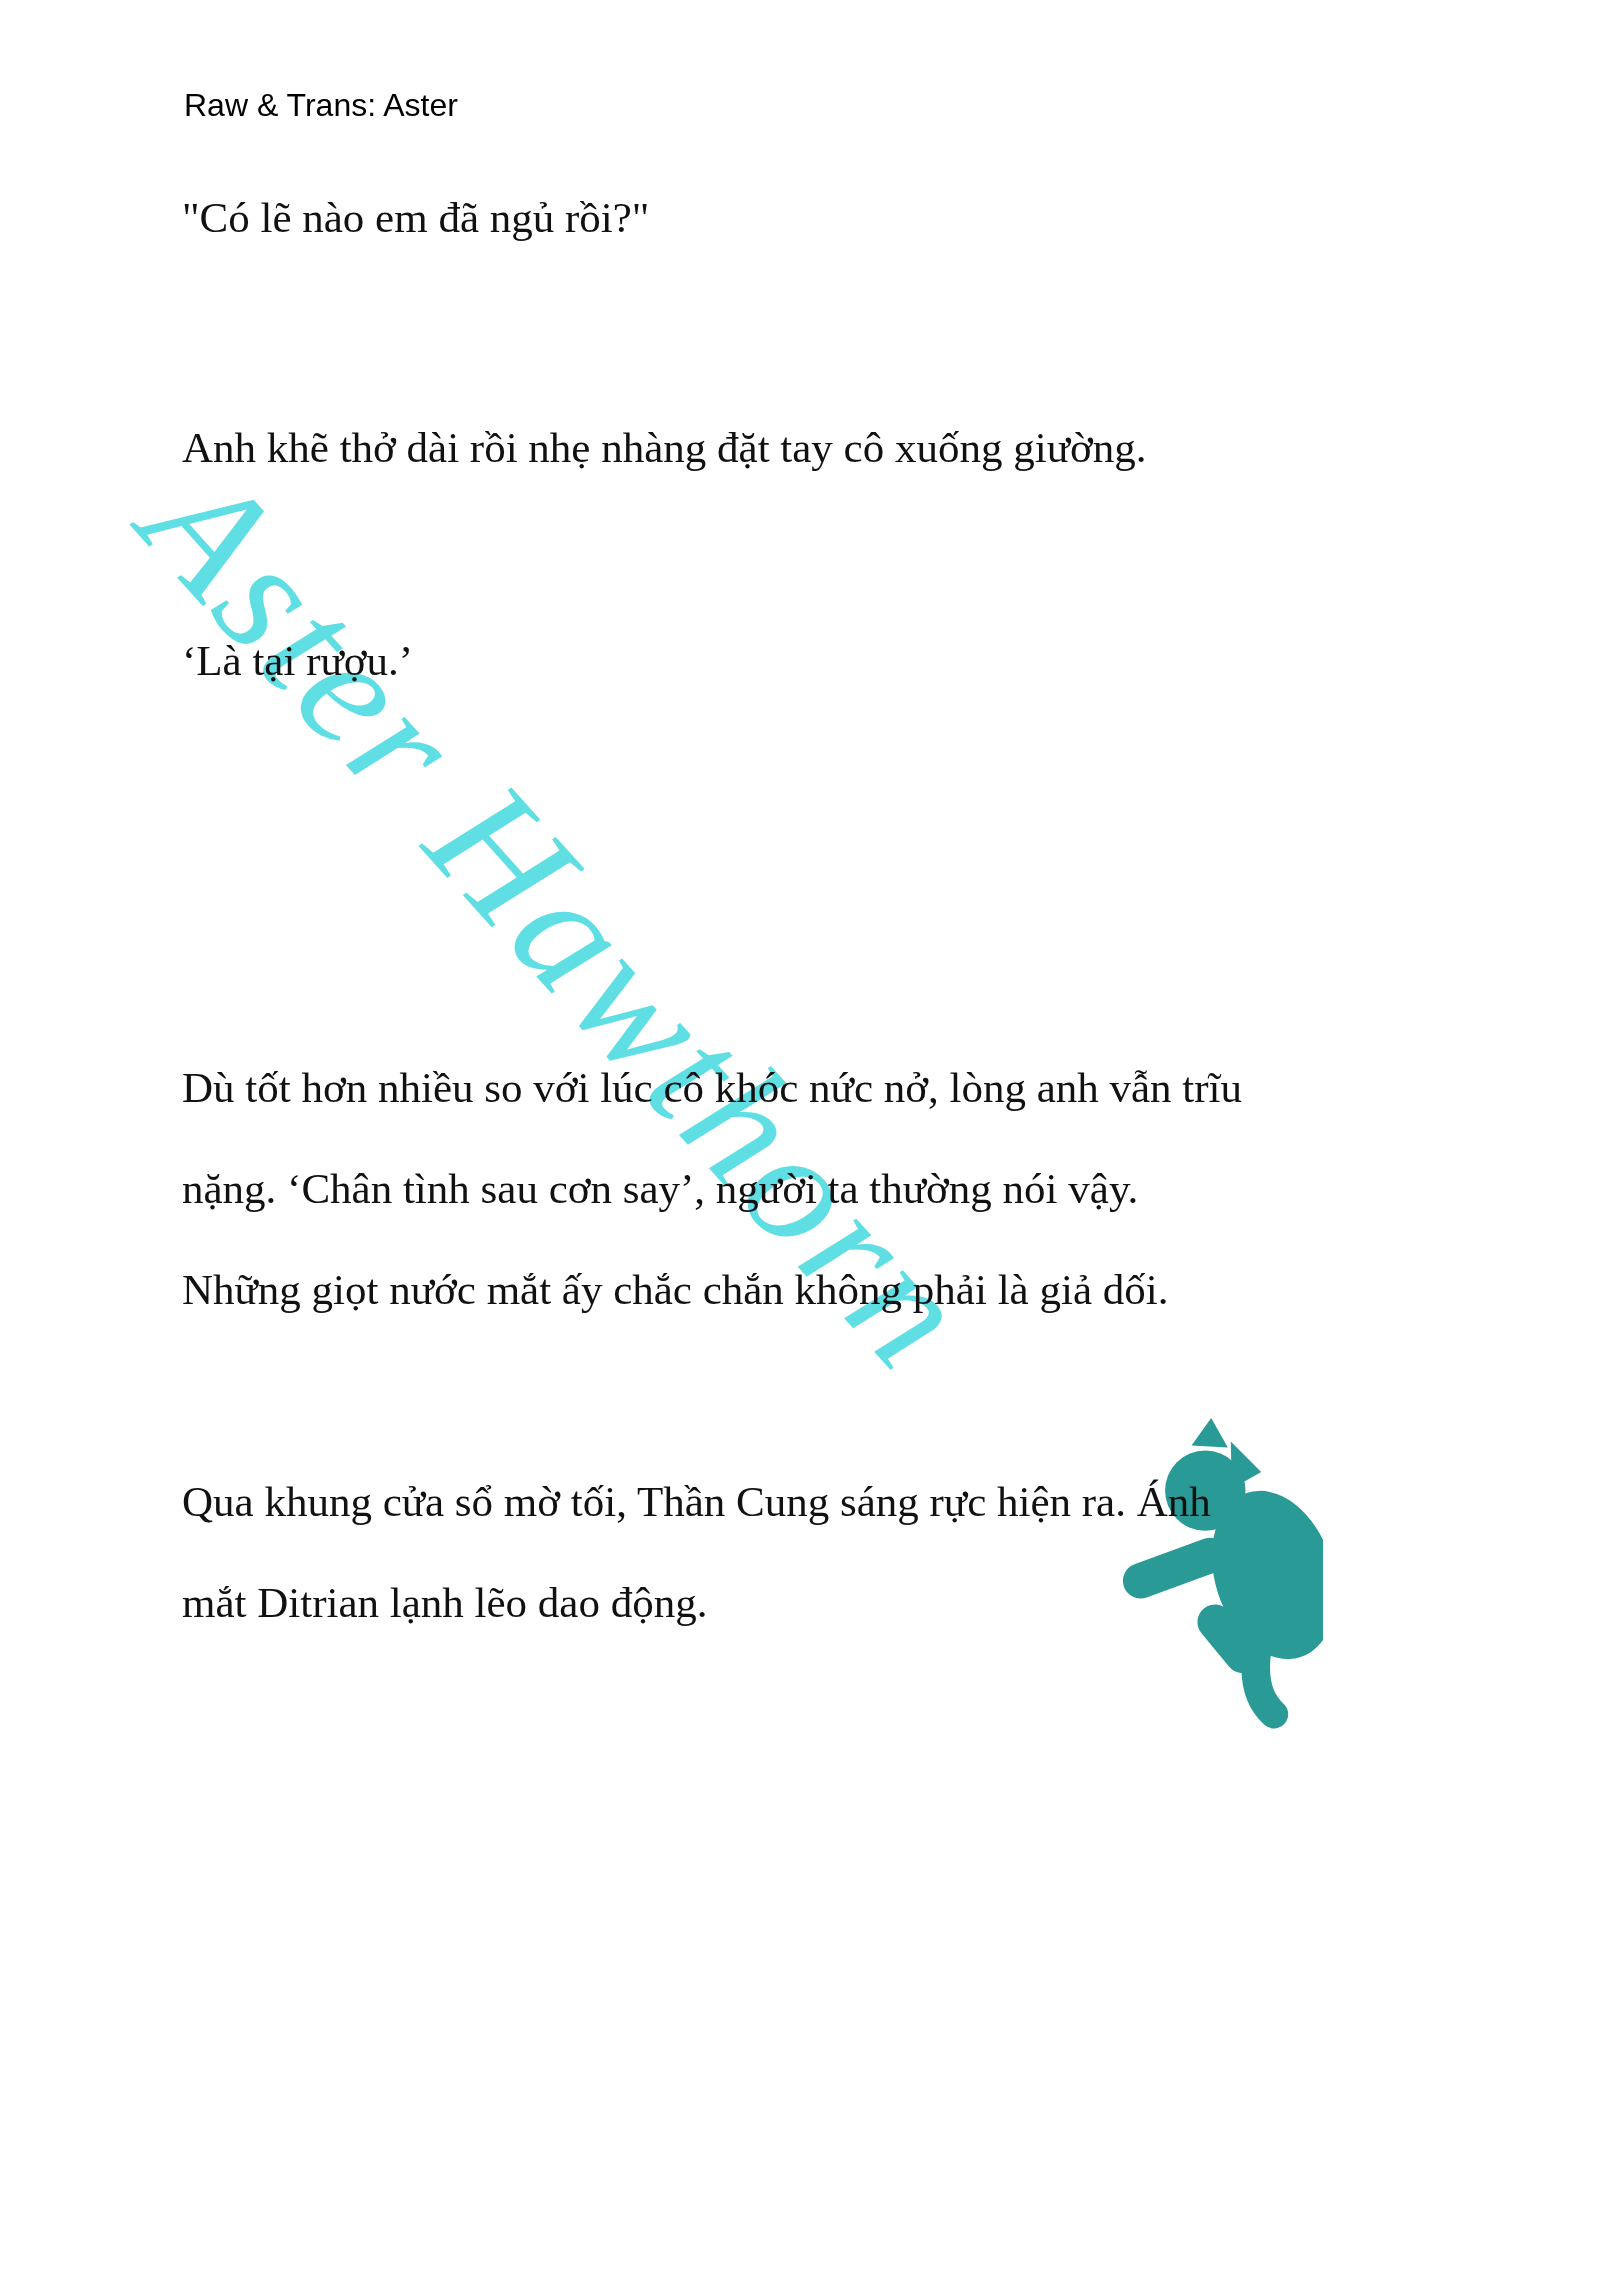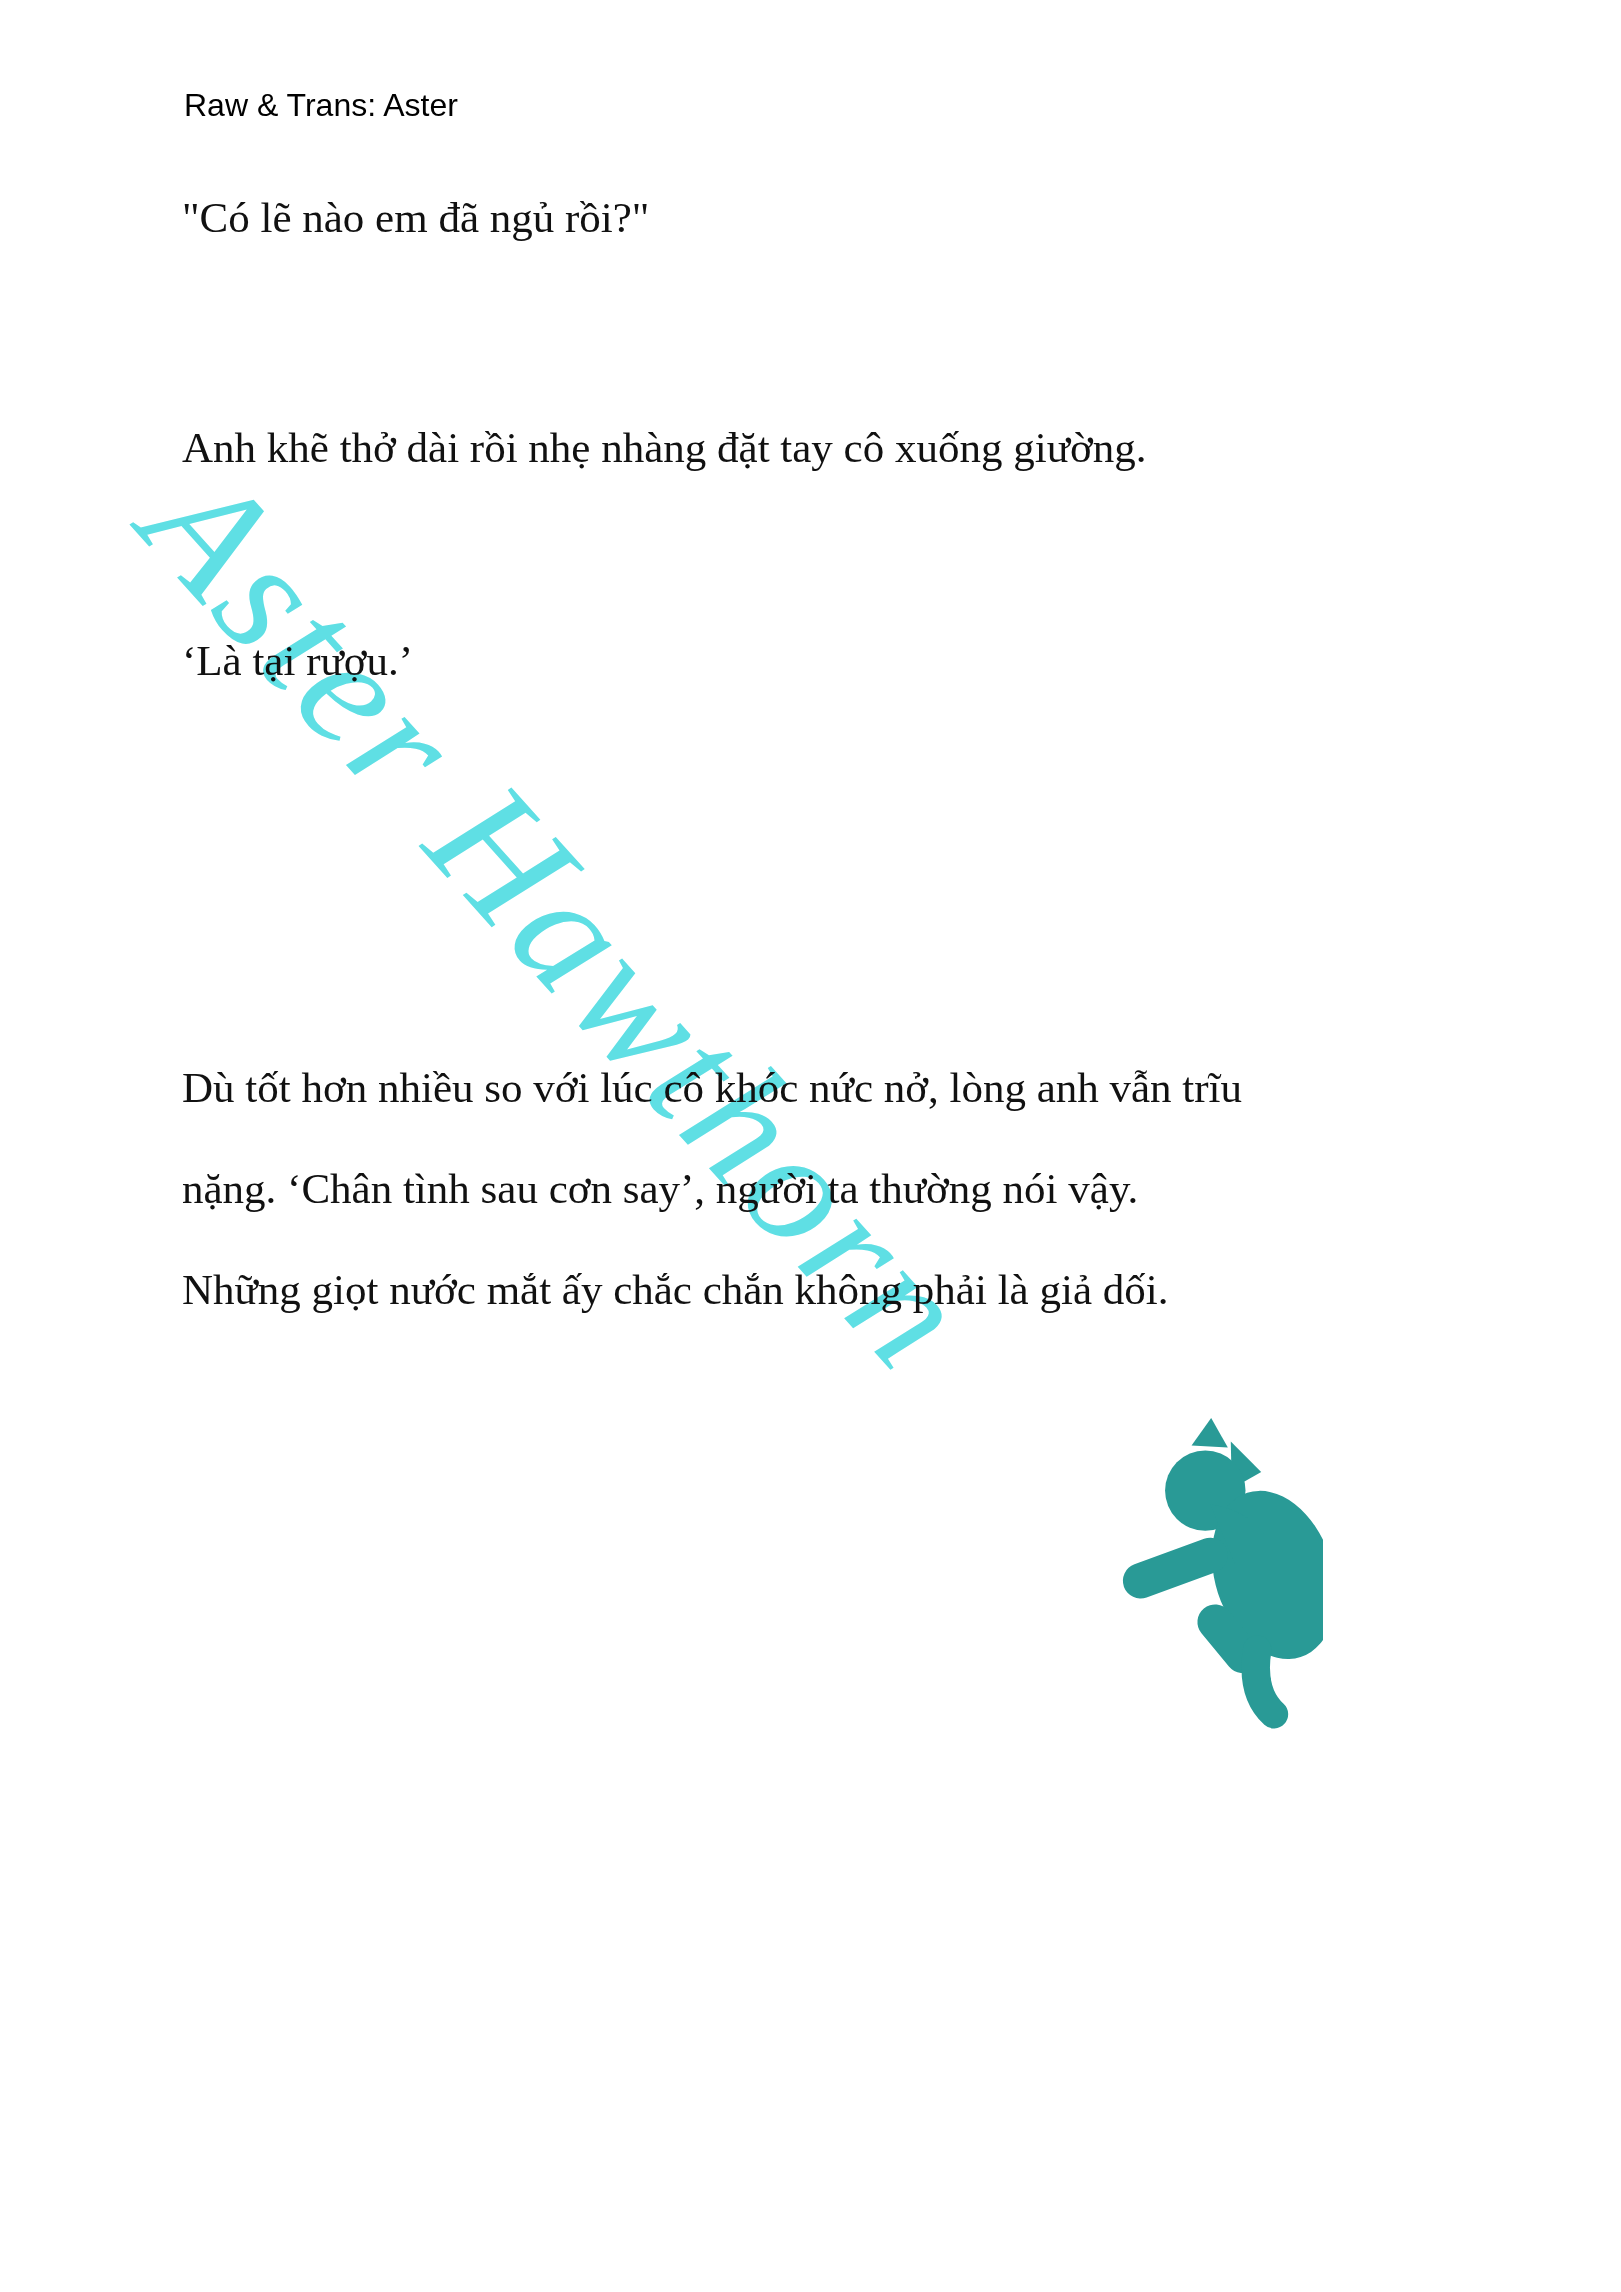--- a/index.html
+++ b/index.html
@@ -74,20 +74,22 @@
   <div class="watermark" style="color: rgb(95, 223, 228);">Aster Hawthorn</div>
 
   <div class="header">Raw &amp; Trans: Aster</div>
 
   <div class="para p1">"Có lẽ nào em đã ngủ rồi?"</div>
   <div class="para p2">Anh khẽ thở dài rồi nhẹ nhàng đặt tay cô xuống giường.</div>
   <div class="para p3">‘Là tại rượu.’</div>
   <div class="para p5">Dù tốt hơn nhiều so với lúc cô khóc nức nở, lòng anh vẫn trĩu
 nặng. ‘Chân tình sau cơn say’, người ta thường nói vậy.
 Những giọt nước mắt ấy chắc chắn không phải là giả dối.</div>
+  <div class="para p6">Qua khung cửa sổ mờ tối, Thần Cung sáng rực hiện ra. Ánh
+mắt Ditrian lạnh lẽo dao động.</div>
 
   <div class="cat">
     <svg viewBox="0 0 210 320" width="206" height="314" xmlns="http://www.w3.org/2000/svg" aria-hidden="true">
       <g class="cat-fill" fill="#299a96">
         <polygon points="76,30 96,2 113,32"></polygon>
         <polygon points="116,26 147,57 117,74"></polygon>
         <circle cx="90" cy="76" r="41"></circle>
         <ellipse cx="160" cy="162" rx="60" ry="88" transform="rotate(-18 160 162)"></ellipse>
         <path d="M95 90 Q130 95 150 120 L120 150 Z"></path>
       </g>

